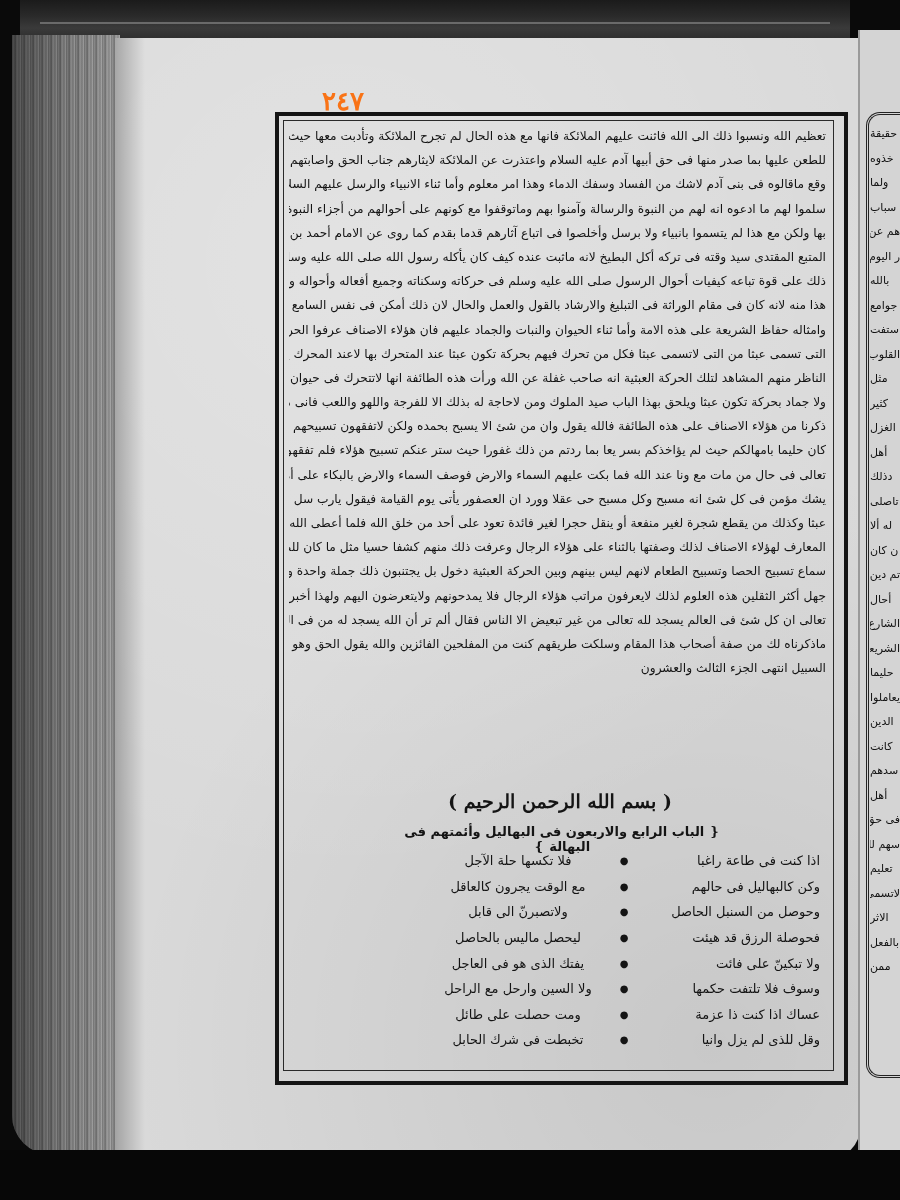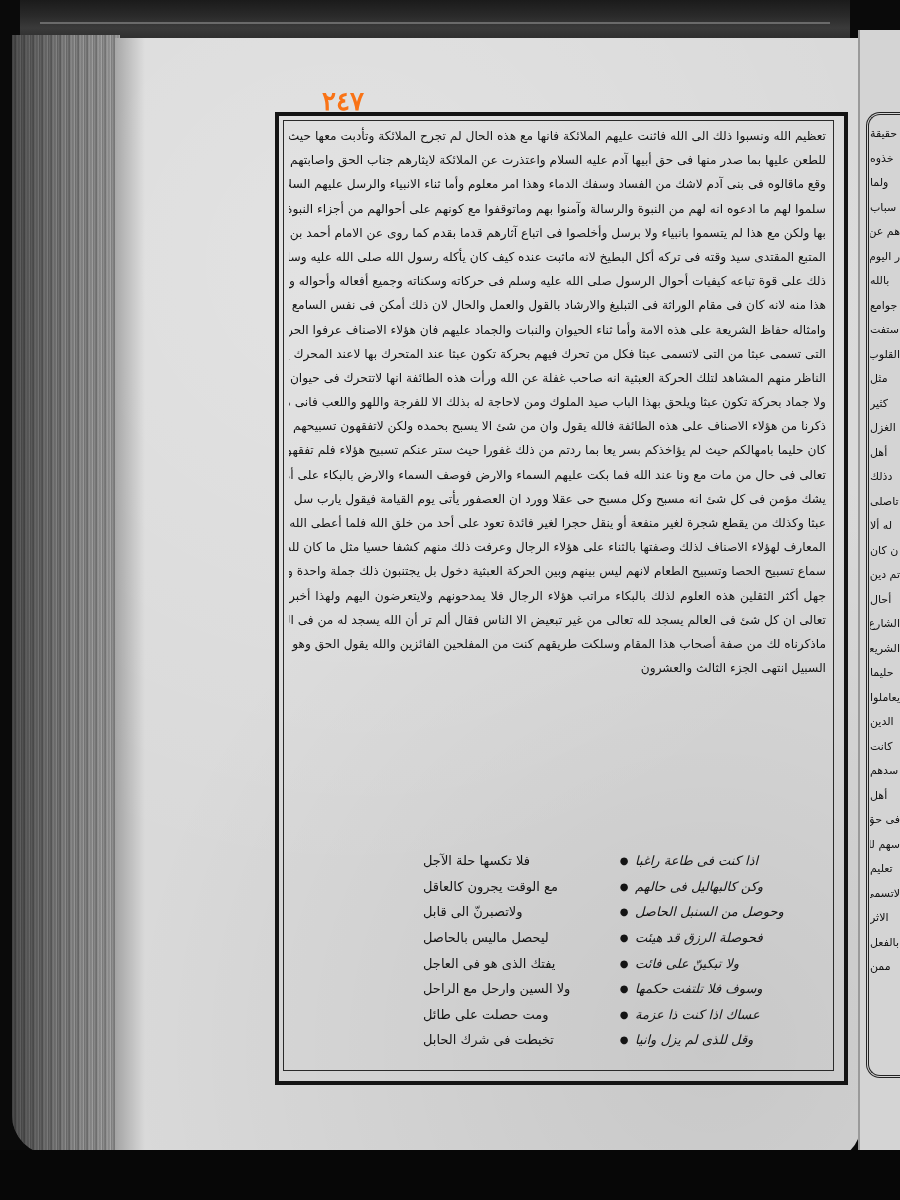--- a/index.html
+++ b/index.html
@@ -109,23 +109,23 @@
     }
     .poem {
       position: absolute; left: 410px; top: 848px; width: 410px;
       direction: rtl;
       font-family: "DejaVu Sans", sans-serif; font-size: 13px; color: #141414;
     }
     .poem-row {
       display: flex; flex-direction: row; align-items: center;
       height: 25.6px;
     }
-    .hemistich-right { width: 185px; text-align: left; white-space: nowrap; overflow: hidden; font-style: italic; }
+    .hemistich-right { width: 185px; text-align: right; white-space: nowrap; overflow: hidden; }
     .separator { width: 22px; text-align: center; font-size: 10px; }
-    .hemistich-left { width: 190px; text-align: left; white-space: nowrap; overflow: hidden; }
+    .hemistich-left { width: 190px; text-align: center; white-space: nowrap; overflow: hidden; }
     .bottom-black {
       position: absolute; left: 0; top: 1150px; width: 900px; height: 50px; background: #070707;
     }
   </style>
 </head>
 <body>
 
 <div class="scene">
   <div class="top-edge"></div>
   <div class="top-edge-line"></div>
@@ -193,26 +193,32 @@
       <div class="line">التى تسمى عبثا من التى لاتسمى عبثا فكل من تحرك فيهم بحركة تكون عبثا عند المتحرك بها لاعند المحرك يعلم</div>
       <div class="line">الناظر منهم المشاهد لتلك الحركة العبثية انه صاحب غفلة عن الله ورأت هذه الطائفة انها لاتتحرك فى حيوان ولا نبات</div>
       <div class="line">ولا جماد بحركة تكون عبثا ويلحق بهذا الباب صيد الملوك ومن لاحاجة له بذلك الا للفرجة واللهو واللعب فانى من</div>
       <div class="line">ذكرنا من هؤلاء الاصناف على هذه الطائفة فالله يقول وان من شئ الا يسبح بحمده ولكن لاتفقهون تسبيحهم انه</div>
       <div class="line">كان حليما بامهالكم حيث لم يؤاخذكم بسر يعا بما ردتم من ذلك غفورا حيث ستر عنكم تسبيح هؤلاء فلم تفقهوه وقال</div>
       <div class="line">تعالى فى حال من مات مع ونا عند الله فما بكت عليهم السماء والارض فوصف السماء والارض بالبكاء على أهل الله ولا</div>
       <div class="line">يشك مؤمن فى كل شئ انه مسبح وكل مسبح حى عقلا وورد ان العصفور يأتى يوم القيامة فيقول يارب سل هذا لم قتلنى</div>
       <div class="line">عبثا وكذلك من يقطع شجرة لغير منفعة أو ينقل حجرا لغير فائدة تعود على أحد من خلق الله فلما أعطى الله هذه</div>
       <div class="line">المعارف لهؤلاء الاصناف لذلك وصفتها بالثناء على هؤلاء الرجال وعرفت ذلك منهم كشفا حسيا مثل ما كان للصحابة</div>
       <div class="line">سماع تسبيح الحصا وتسبيح الطعام لانهم ليس بينهم وبين الحركة العبثية دخول بل يجتنبون ذلك جملة واحدة ولما</div>
-      <div class="line">جهل أكثر الثقلين هذه العلوم لذلك بالبكاء مراتب هؤلاء الرجال فلا يمدحونهم ولايتعرضون اليهم ولهذا أخبر</div>
+      <div class="line">جهل أكثر الثقلين هذه العلوم لذلك لايعرفون مراتب هؤلاء الرجال فلا يمدحونهم ولايتعرضون اليهم ولهذا أخبر</div>
       <div class="line">تعالى ان كل شئ فى العالم يسجد لله تعالى من غير تبعيض الا الناس فقال ألم تر أن الله يسجد له من فى السموات ومن فى</div>
       <div class="line">ماذكرناه لك من صفة أصحاب هذا المقام وسلكت طريقهم كنت من المفلحين الفائزين والله يقول الحق وهو يهدى</div>
       <div class="line" style="text-align-last: right;">السبيل انتهى الجزء الثالث والعشرون</div>
     </div>
 
+  <div class="basmala">( بسم الله الرحمن الرحيم )</div>
+  <div class="chapter-title">
+    <span>❴</span>
+    <span>الباب الرابع والاربعون فى البهاليل وأئمتهم فى البهالة</span>
+    <span>❵</span>
+  </div>
 
   <div class="poem" id="poem">
       <div class="poem-row">
         <span class="hemistich-right">اذا كنت فى طاعة راغبا</span>
         <span class="separator">●</span>
         <span class="hemistich-left">فلا تكسها حلة الآجل</span>
       </div>
       <div class="poem-row">
         <span class="hemistich-right">وكن كالبهاليل فى حالهم</span>
         <span class="separator">●</span>

